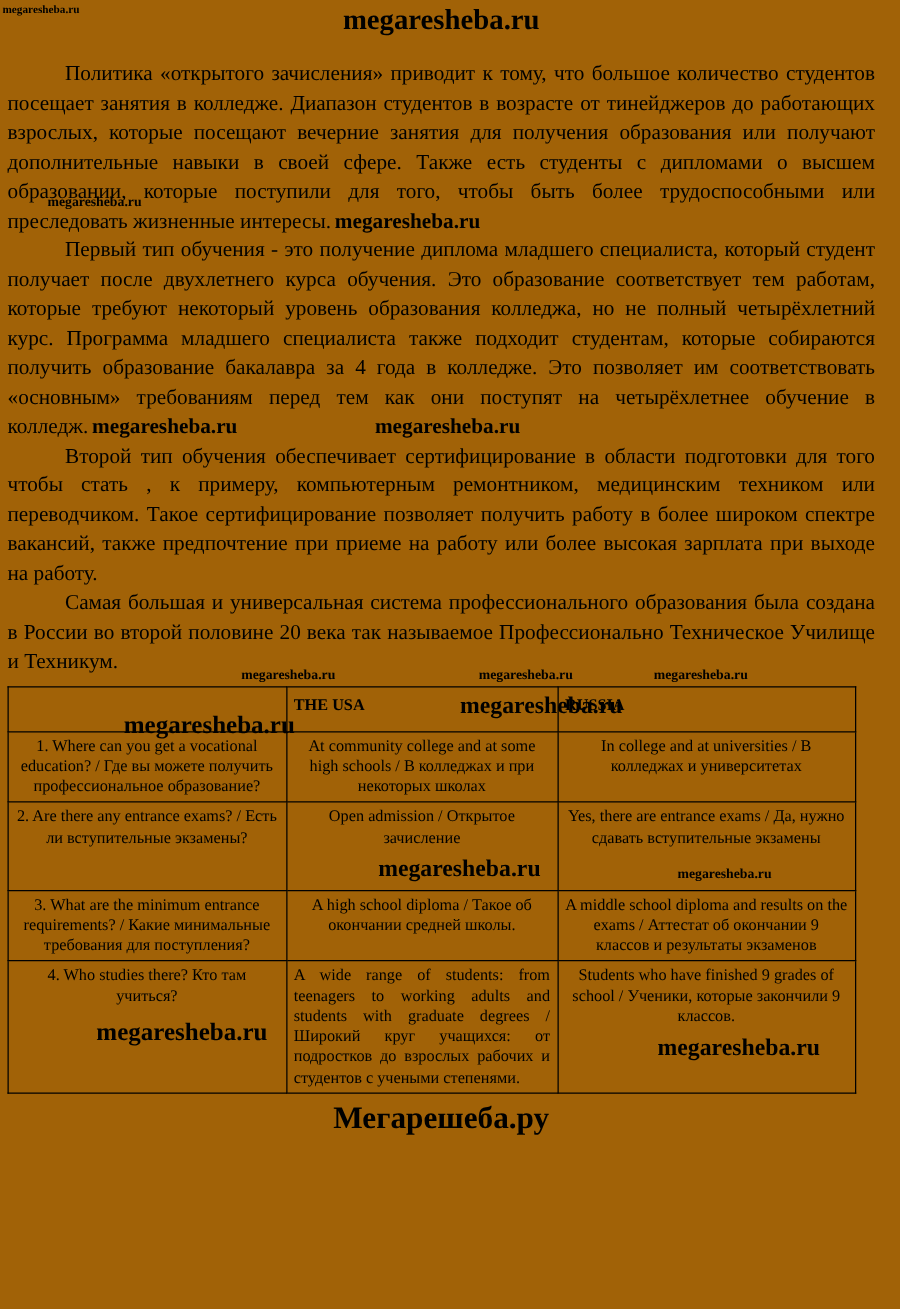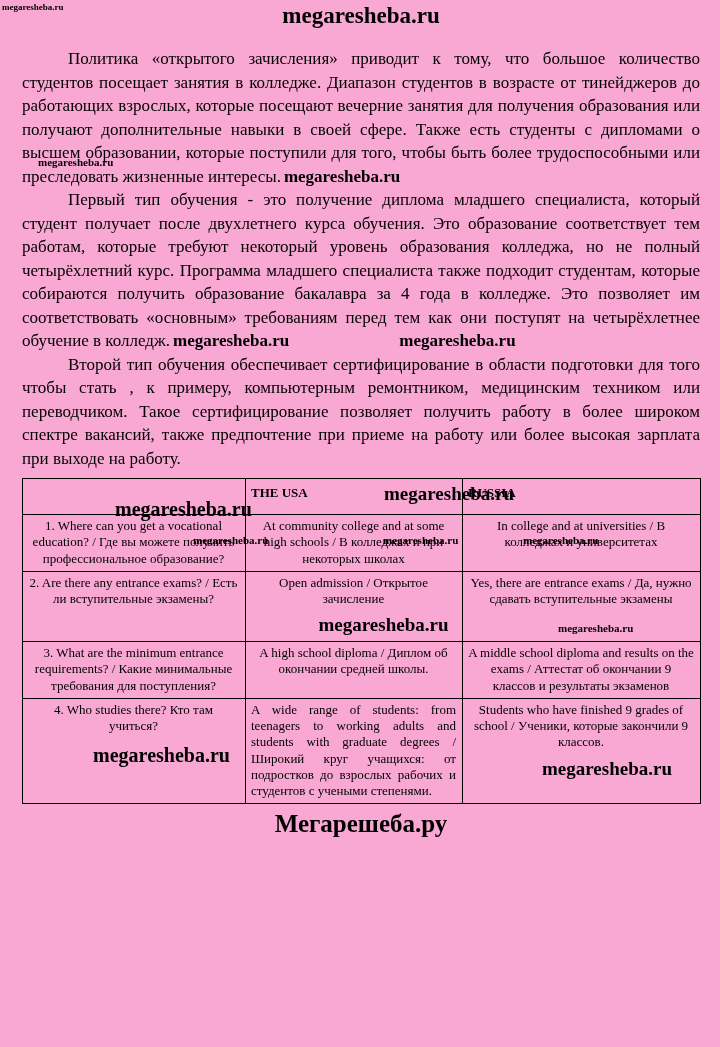--- a/index.html
+++ b/index.html
@@ -6,22 +6,22 @@
   html,body { background:#fff; }
   body {
     width:720px; height:1047px;
     font-family:"Liberation Serif", serif;
     color:#000;
   }
   .page {
     position:relative;
     width:720px; height:1047px;
     overflow:hidden;
-    background:#f9a8d4;
-    padding:1px 20px 0 22px;
+    background:#a16207;
+    padding:1px 20px 0 6px;
   }
   .title {
     text-align:center;
     font-size:23px;
     font-weight:bold;
     margin:2px 0 18px 0;
   }
   .body-text p {
     font-size:17px;
     line-height:23.5px;
@@ -106,20 +106,21 @@
   <span class="wm-abs wm-small" style="top:534px; left:383px;">megaresheba.ru</span>
   <span class="wm-abs wm-small" style="top:534px; left:523px;">megaresheba.ru</span>
 
   <div class="body-text">
     <p><span>Политика «открытого зачисления» приводит к тому, что большое количество студентов посещает занятия в колледже. Диапазон студентов в возрасте от тинейджеров до работающих взрослых, которые посещают вечерние занятия для получения образования или получают дополнительные навыки в своей сфере. Также есть студенты с дипломами о высшем образовании, которые поступили для того, чтобы быть более трудоспособными или преследовать жизненные интересы.</span><span class="wm-inline">megaresheba.ru</span></p>
 
     <p><span>Первый тип обучения - это получение диплома младшего специалиста, который студент получает после двухлетнего курса обучения. Это образование соответствует тем работам, которые требуют некоторый уровень образования колледжа, но не полный четырёхлетний курс. Программа младшего специалиста также подходит студентам, которые собираются получить образование бакалавра за 4 года в колледже. Это позволяет им соответствовать «основным» требованиям перед тем как они поступят на четырёхлетнее обучение в колледж.</span><span class="wm-inline">megaresheba.ru</span><span class="wm-inline wm-gap">megaresheba.ru</span></p>
 
     <p>Второй тип обучения обеспечивает сертифицирование в области подготовки для того чтобы стать , к примеру, компьютерным ремонтником, медицинским техником или переводчиком. Такое сертифицирование позволяет получить работу в более широком спектре вакансий, также предпочтение при приеме на работу или более высокая зарплата при выходе на работу.</p>
 
+    <p>Самая большая и универсальная система профессионального образования была создана в России во второй половине 20 века так называемое Профессионально Техническое Училище и Техникум.</p>
 
   </div>
 
   <table>
     <colgroup>
       <col style="width:223px">
       <col style="width:217px">
       <col style="width:238px">
     </colgroup>
     <tbody>
@@ -136,21 +137,21 @@
       </tr>
 
       <tr>
         <td>2. Are there any entrance exams? / Есть ли вступительные экзамены?</td>
         <td><span>Open admission / Открытое зачисление</span><span class="wm-cell-flow wm-r2-usa">megaresheba.ru</span></td>
         <td><span>Yes, there are entrance exams / Да, нужно сдавать вступительные экзамены</span><span class="wm-abs wm-small wm-r2-rus">megaresheba.ru</span></td>
       </tr>
 
       <tr>
         <td>3. What are the minimum entrance requirements? / Какие минимальные требования для поступления?</td>
-        <td>A high school diploma / Диплом об окончании средней школы.</td>
+        <td>A high school diploma / Такое об окончании средней школы.</td>
         <td>A middle school diploma and results on the exams / Аттестат об окончании 9 классов и результаты экзаменов</td>
       </tr>
 
       <tr>
         <td><span>4. Who studies there? Кто там учиться?</span><span class="wm-cell-flow wm-r4-q">megaresheba.ru</span></td>
         <td class="justify-cell">A wide range of students: from teenagers to working adults and students with graduate degrees /Широкий круг учащихся: от подростков до взрослых рабочих и студентов с учеными степенями.</td>
         <td><span>Students who have finished 9 grades of school / Ученики, которые закончили 9 классов.</span><span class="wm-cell-flow wm-r4-rus">megaresheba.ru</span></td>
       </tr>
     </tbody>
   </table>

